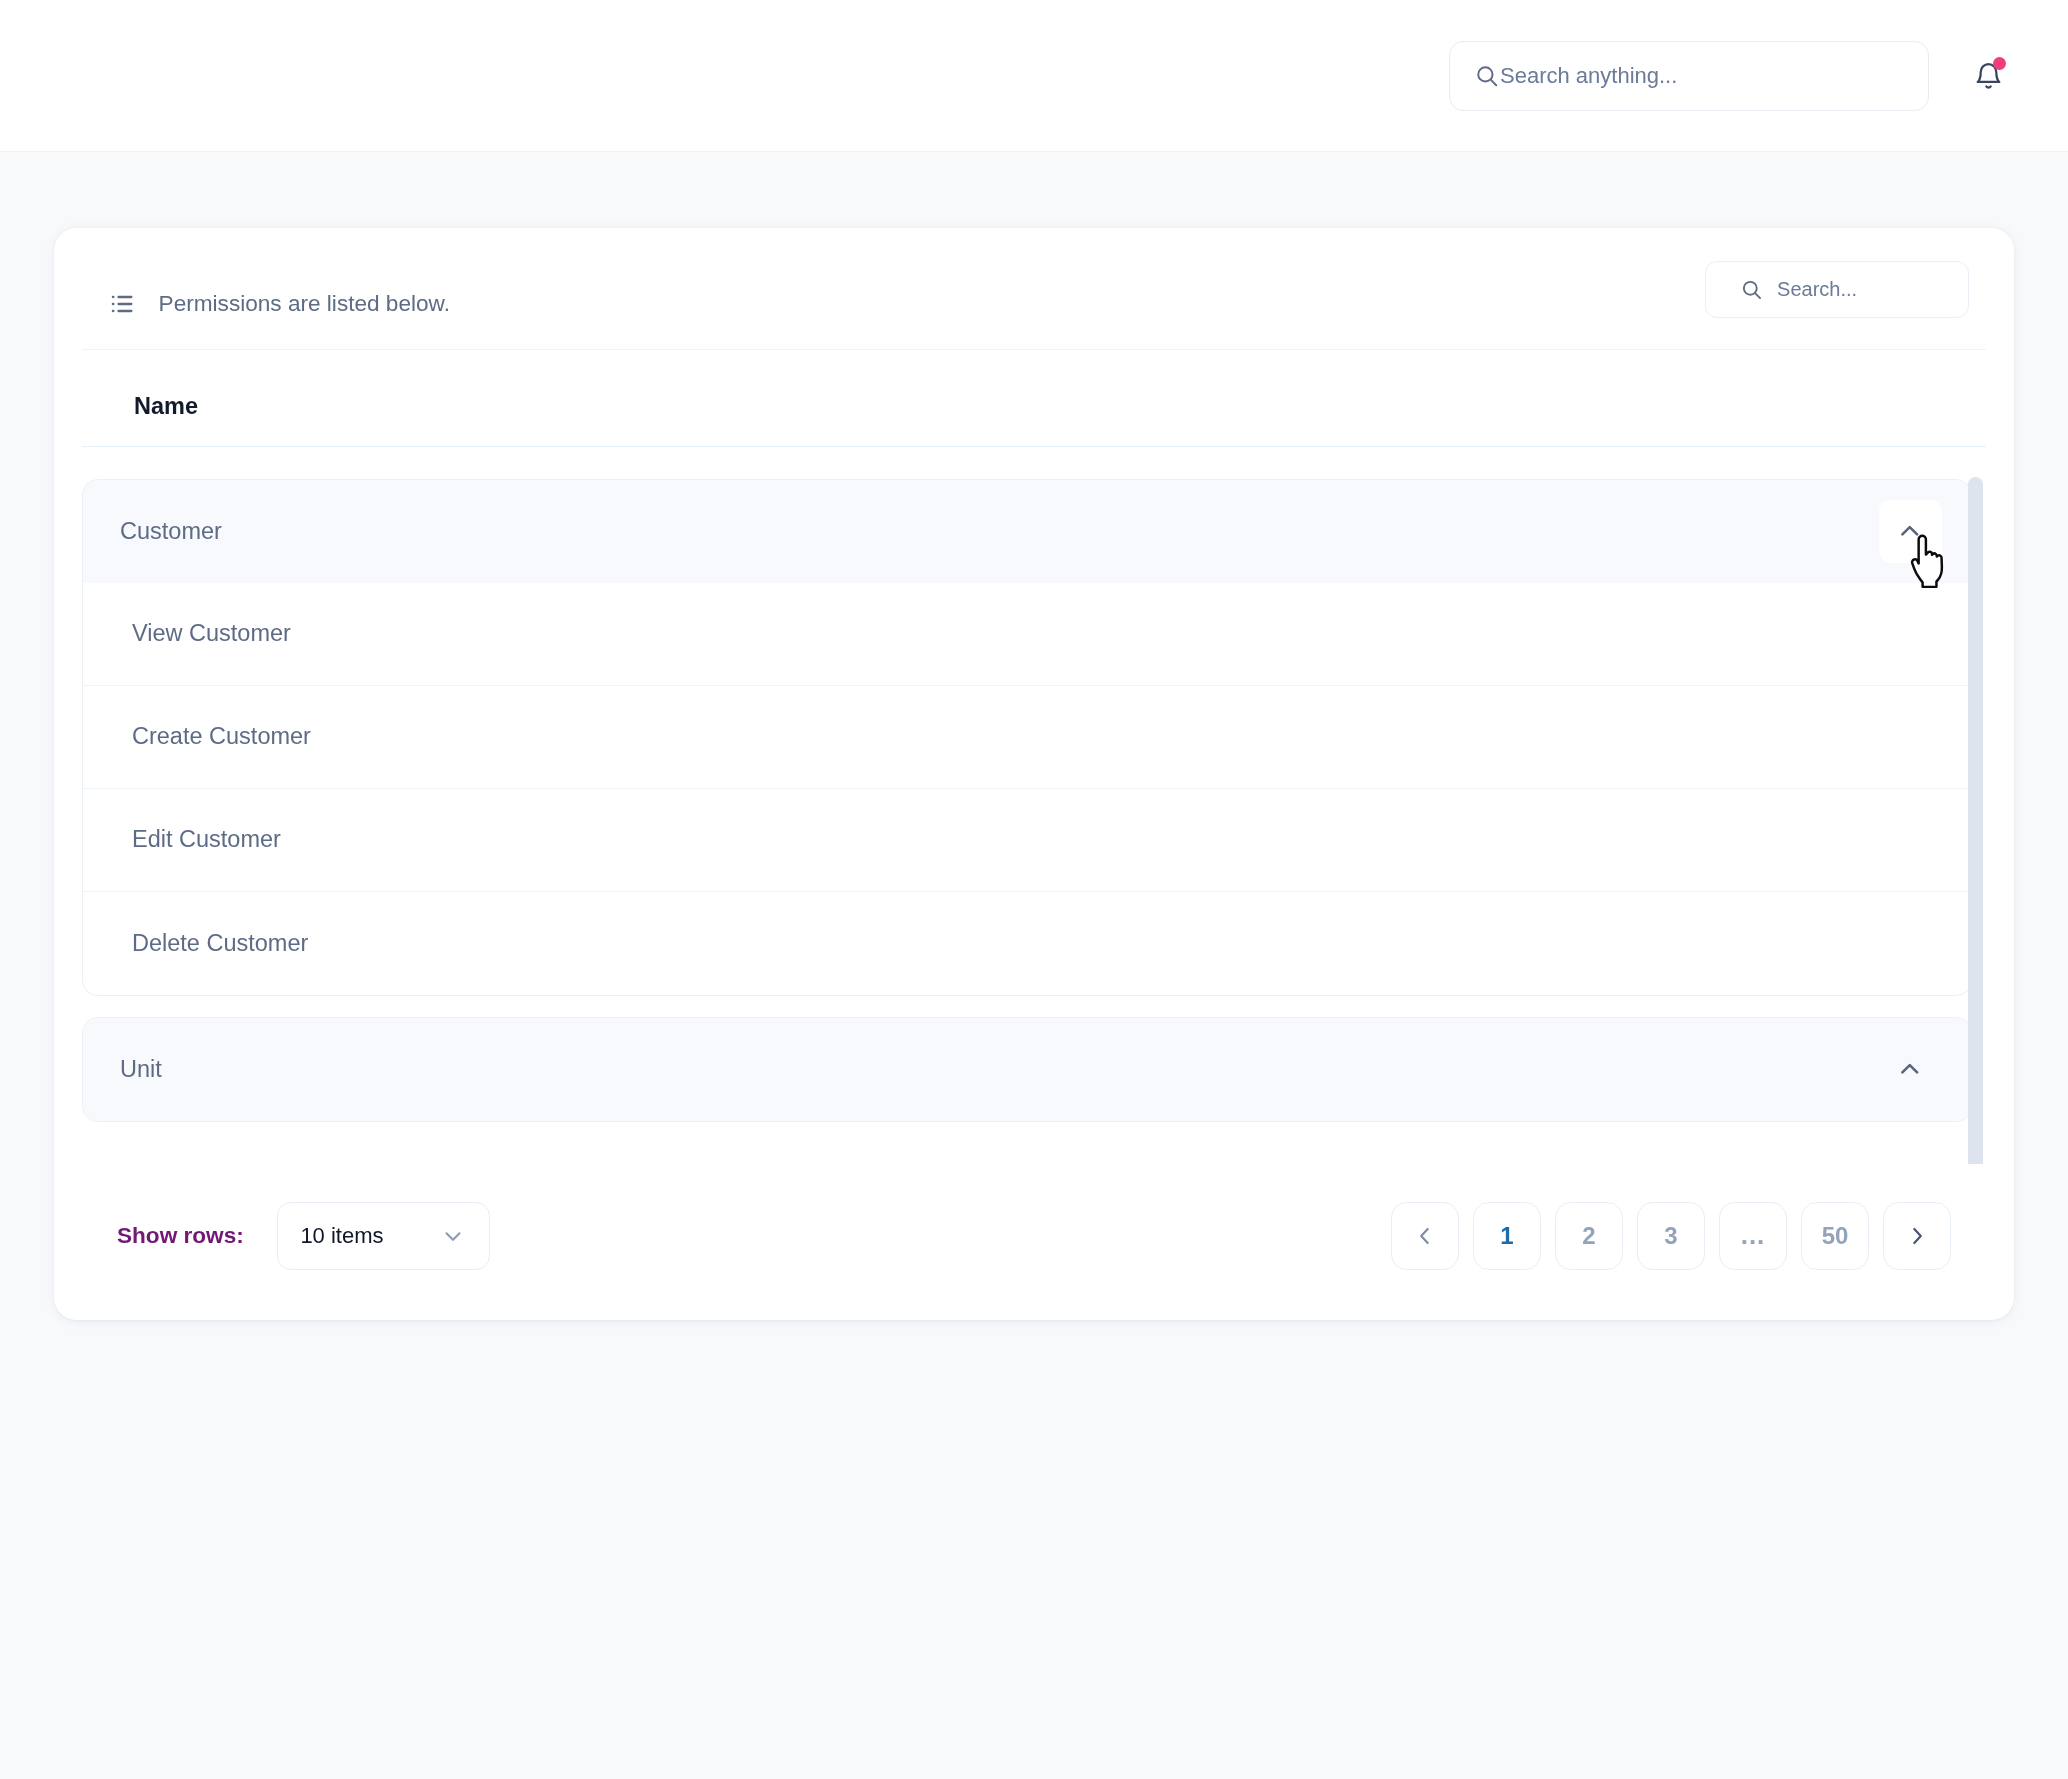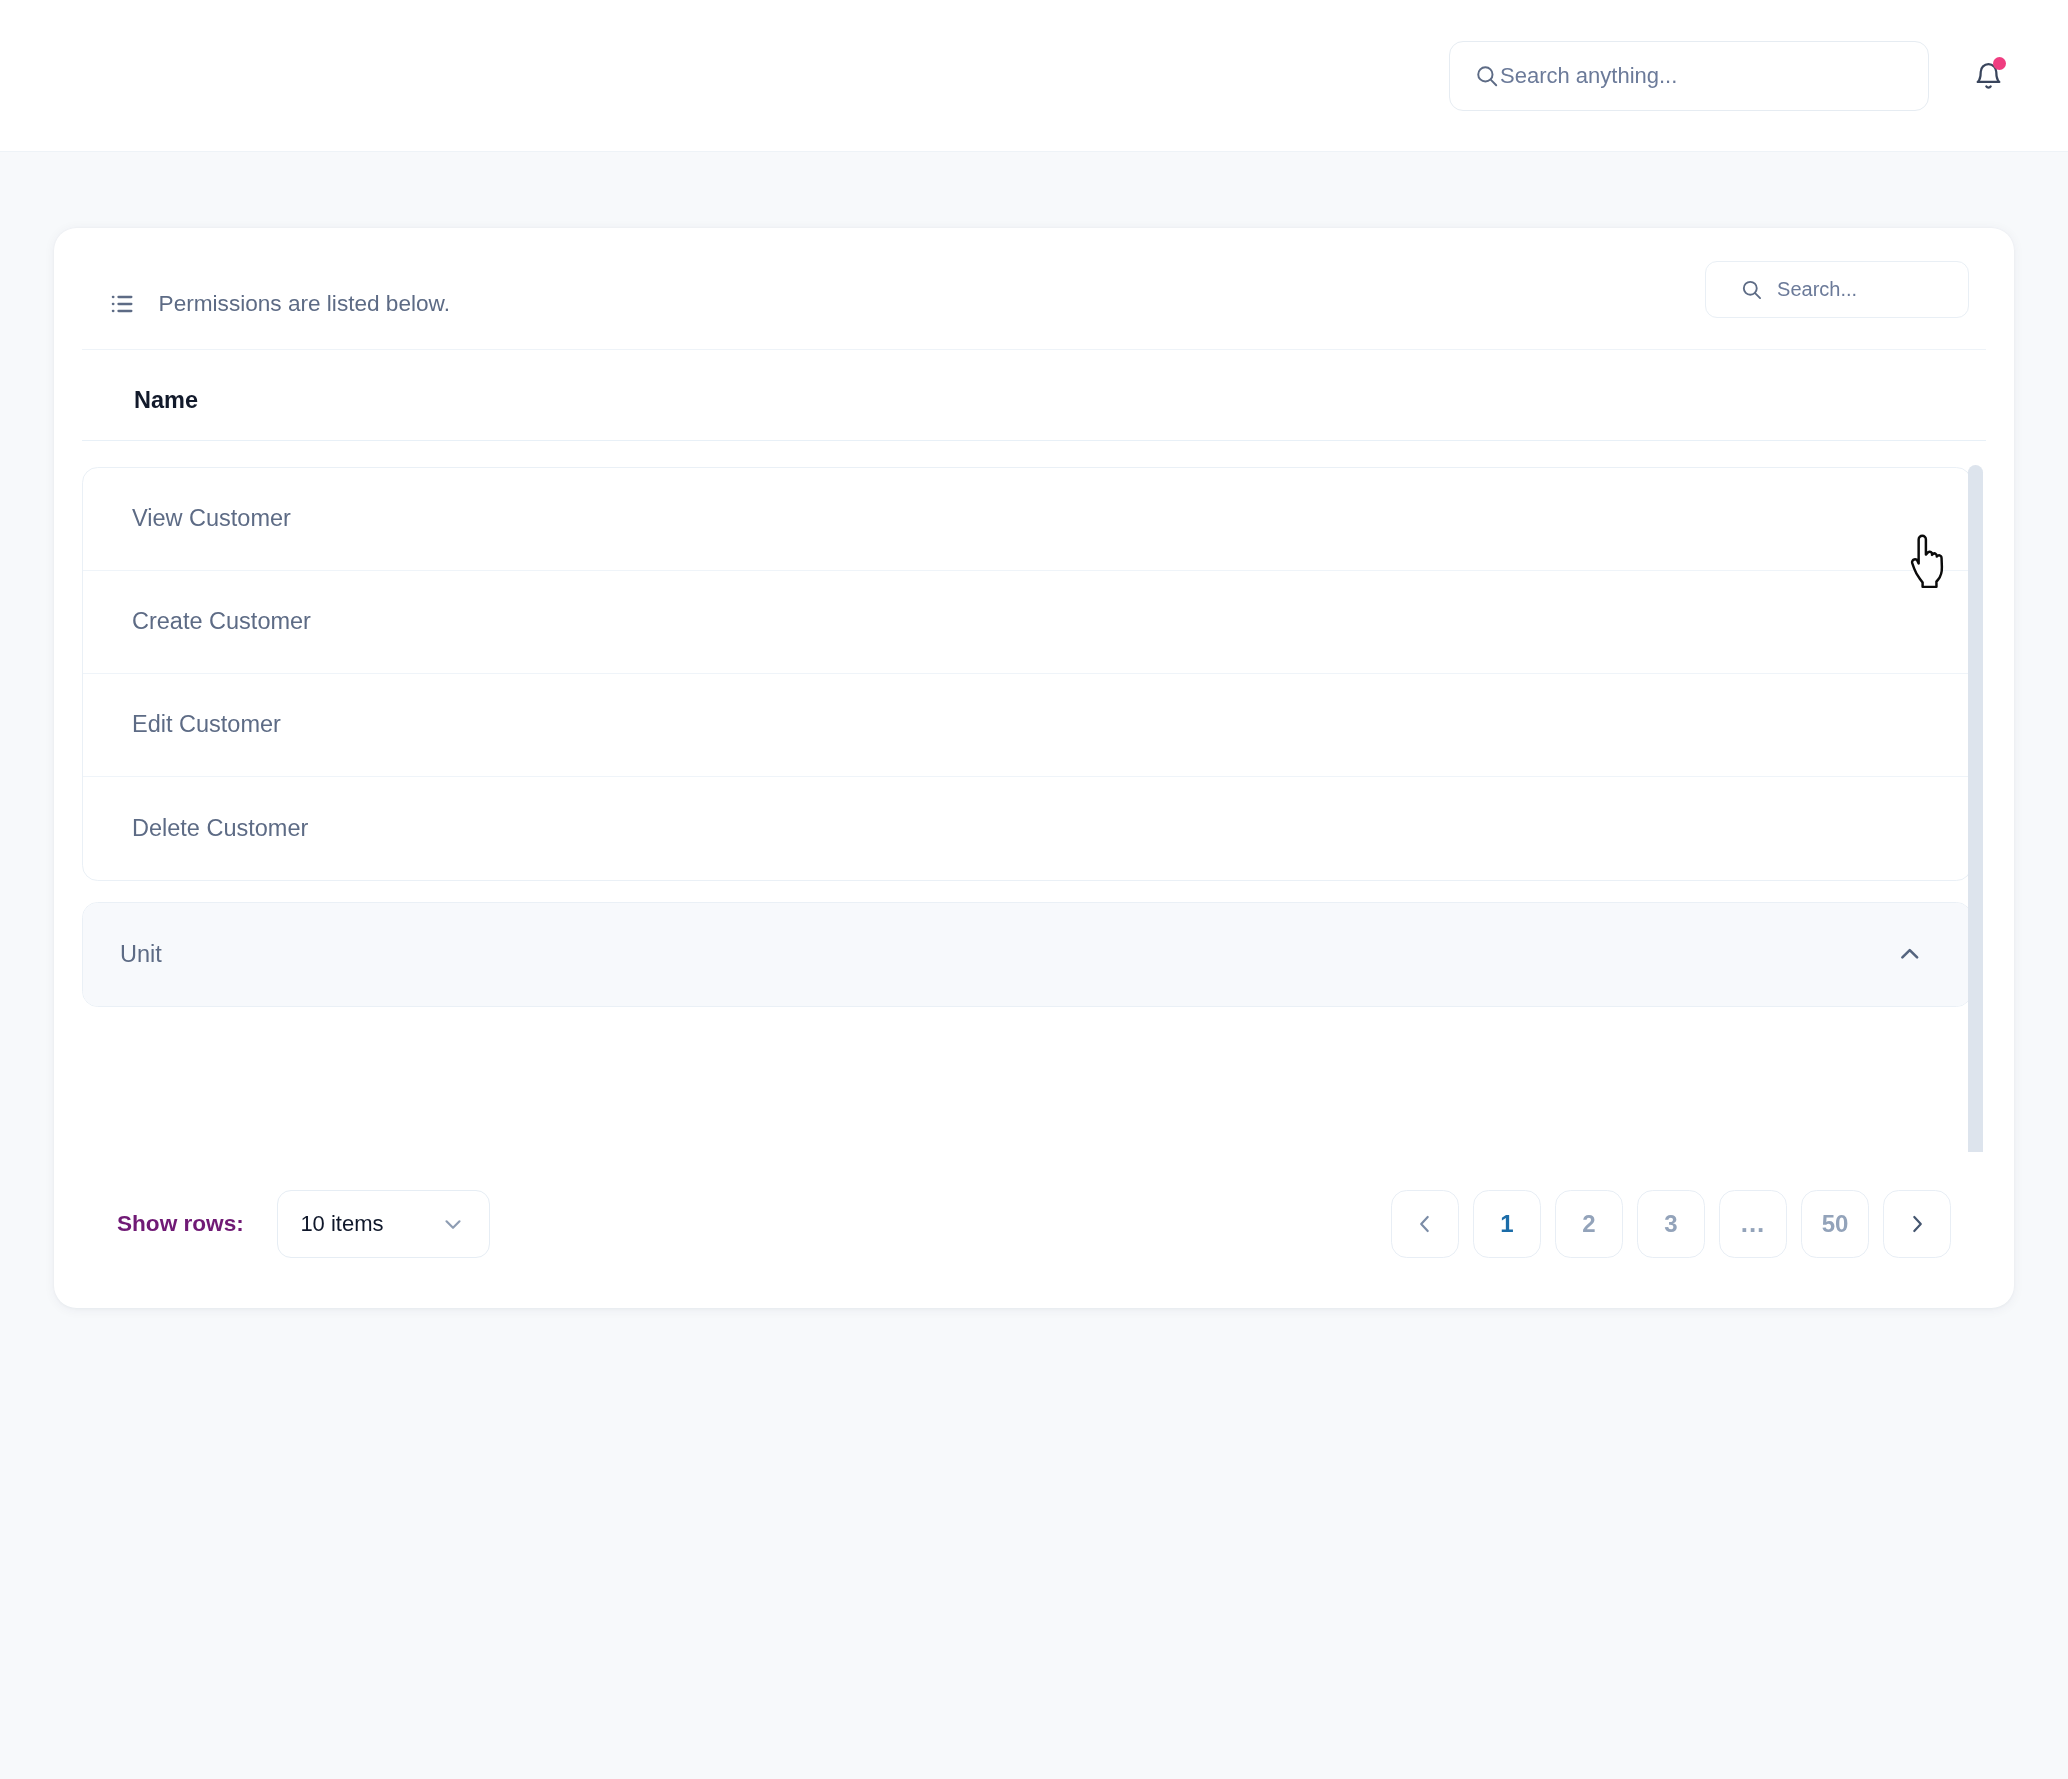--- a/index.html
+++ b/index.html
@@ -98,21 +98,21 @@
     align-items: center;
     gap: 14px;
     padding: 0 34px;
   }
   .inner-search .ph { font-size: 20px; color: #6b7a99; }
 
   
   .col-head {
     padding: 29.5px 0 26px 80px;
     border-bottom: 1.4px solid #e8f0f7;
-    margin: 7px 28px;
+    margin: 13px 28px;
     padding-left: 52px;
   }
   .col-head-label {
     font-size: 23.5px;
     font-weight: 700;
     color: #121a2b;
   }
 
   
   .scroll-region {
@@ -285,20 +285,30 @@
       </div>
     </div>
 
     <div class="col-head">
       <span class="col-head-label">Name</span>
     </div>
 
     <div class="scroll-region">
 
       <div class="group">
+        <div class="group-head">
+          <span class="group-title">Customer</span>
+          <span class="chev-btn hovered">
+            <span>
+              <svg width="29.5" height="29.5" viewBox="0 0 24 24" fill="none" stroke="#55657f" stroke-width="2.1" stroke-linecap="round" stroke-linejoin="round">
+                <polyline points="6 15 12 9 18 15"></polyline>
+              </svg>
+            </span>
+          </span>
+        </div>
         <div class="perm-row">
           <span class="perm-row-label">View Customer</span>
         </div>
         <div class="perm-row">
           <span class="perm-row-label">Create Customer</span>
         </div>
         <div class="perm-row">
           <span class="perm-row-label">Edit Customer</span>
         </div>
         <div class="perm-row">

